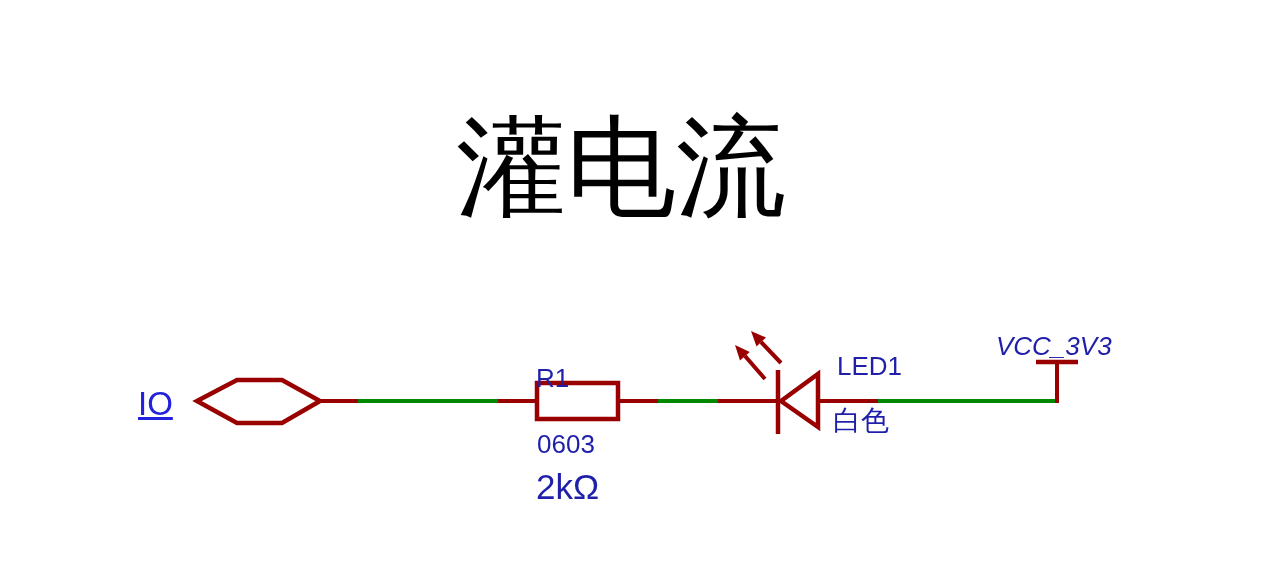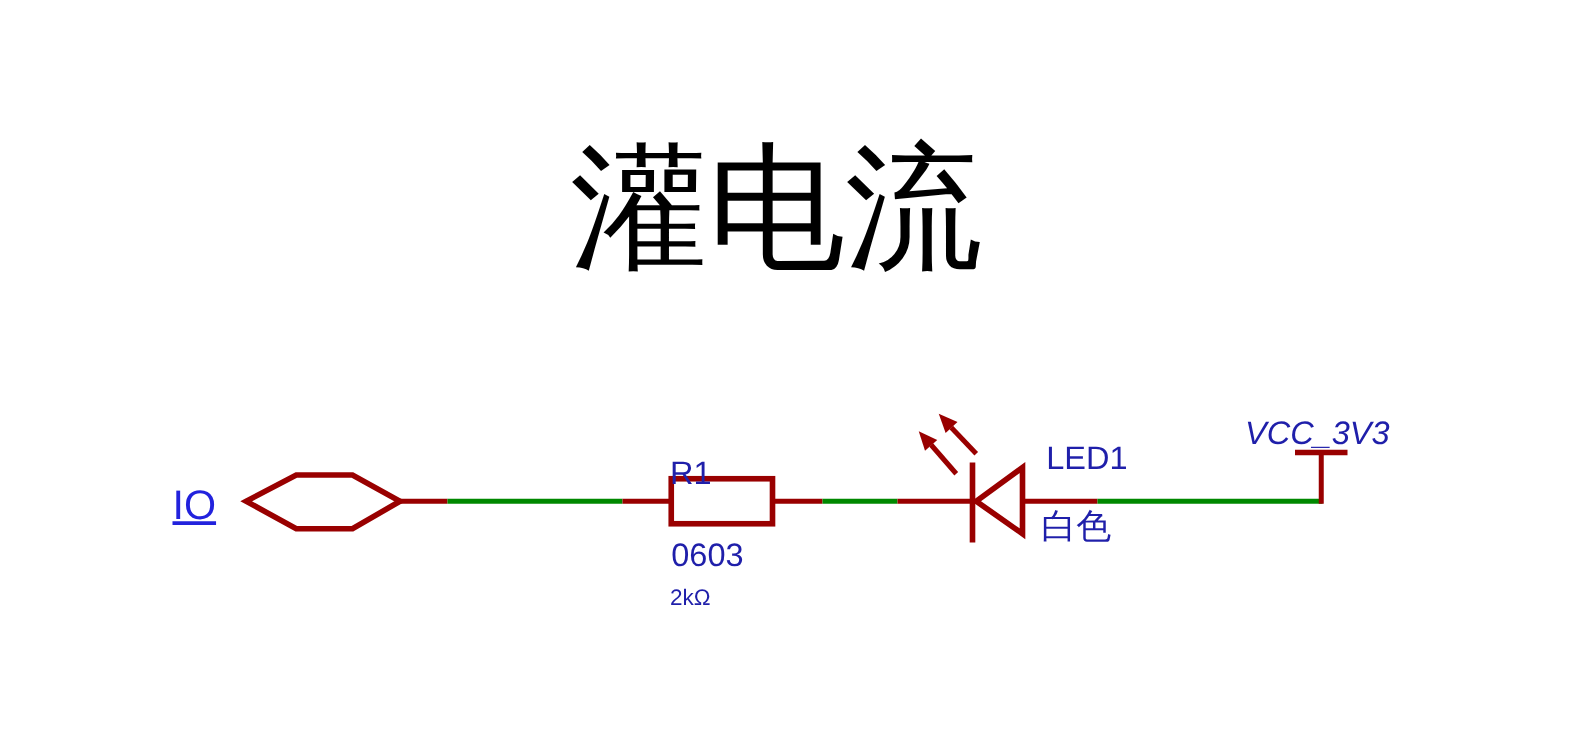--- a/index.html
+++ b/index.html
@@ -48,21 +48,21 @@
   .wire { stroke: var(--wire-green); fill: none; stroke-width: 4; }
   .lbl {
     position: absolute;
     line-height: 1;
     color: var(--label-blue);
     white-space: nowrap;
   }
   .lbl-io   { left: 138px;  top: 387px; font-size: 33px; color: var(--port-blue); text-decoration: underline; }
   .lbl-r1   { left: 536px;  top: 353px; font-size: 26px; margin-top: 12px; }
   .lbl-0603 { left: 537px;  top: 431px; font-size: 26px; text-align: right; }
-  .lbl-2k   { left: 536px;  top: 469px; font-size: 18px; }
+  .lbl-2k   { left: 536px;  top: 469px; font-size: 35px; }
   .lbl-led1 { left: 837px;  top: 353px; font-size: 26px; }
   .lbl-white{ left: 833px;  top: 407px; font-size: 28px; }
   .lbl-vcc  { left: 996px;  top: 333px; font-size: 26px; font-style: italic; }
 </style>
 </head>
 <body>
 
 <div class="canvas">
 
   <div class="title">灌电流</div>

